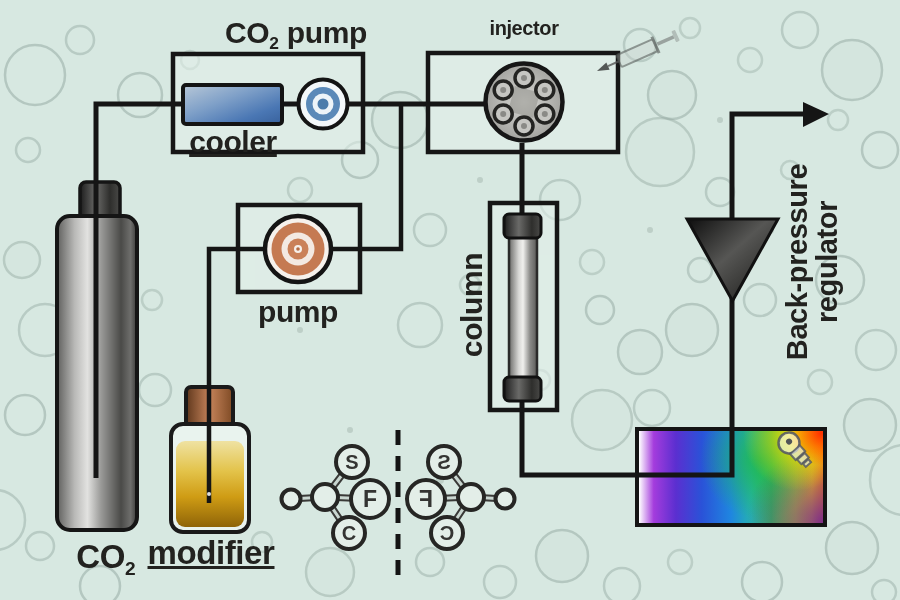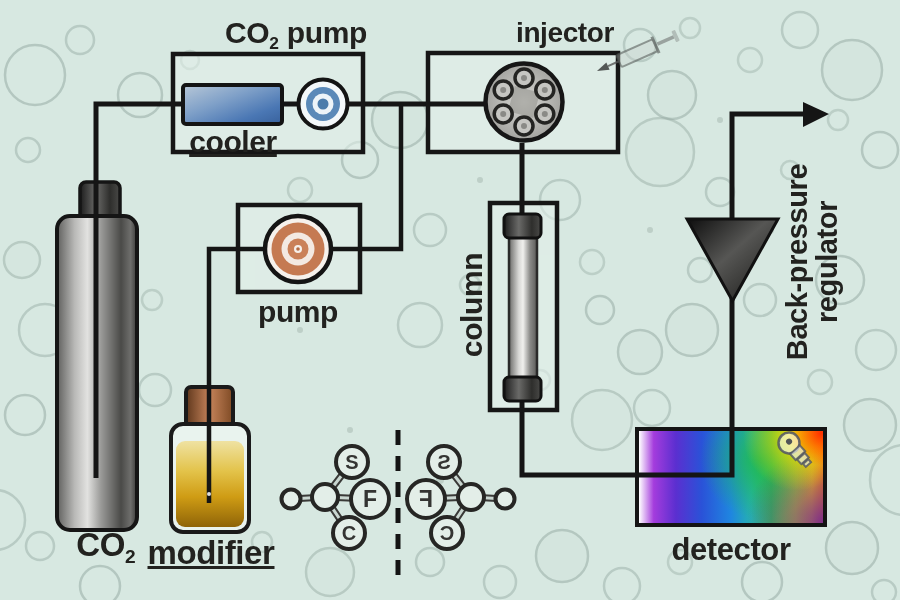--- a/index.html
+++ b/index.html
@@ -21,21 +21,21 @@
       linear-gradient(to right,#ffffff 0%,#a43cdd 8%,#5b2fd0 20%,#2a52d8 34%,#1f86e0 50%,#25b2b0 61%,#35c050 72%,#c0e018 85%,#ffd000 94%,#ff9000 100%);
   }
   #diagram-svg{z-index:2;}
   .lbl{
     position:absolute;z-index:3;font-weight:700;color:#22221f;
     letter-spacing:-0.4px;white-space:nowrap;line-height:1.05;
     transform:translateX(-50%);
   }
   .lbl.rot{transform:translate(-50%,-50%) rotate(-90deg);text-align:center;}
   .sub{font-size:.58em;vertical-align:-0.34em;letter-spacing:0;}
-  .f30{font-size:30px;} .f28{font-size:28px;margin-left:41px;} .f31{font-size:31px;} .f33{font-size:33px;} .f29{font-size:29px;}
+  .f30{font-size:30px;} .f28{font-size:20px;} .f31{font-size:31px;} .f33{font-size:33px;} .f29{font-size:29px;}
   .bub{stroke:#8aa098;fill:none;}
   .bubf{stroke:#93a8a0;fill:rgba(160,176,168,.10);}
   .dot{fill:#a3b6ae;stroke:none;}
   text.atom{font-family:"Liberation Sans",sans-serif;font-weight:700;fill:#343432;}
 </style>
 </head>
 <body>
 
 <div id="stage">
 
@@ -311,21 +311,20 @@
       <text class="atom" x="370" y="499" font-size="23" text-anchor="middle" dy=".36em">F</text>
       <text class="atom" x="349" y="533" font-size="20" text-anchor="middle" dy=".36em">C</text>
     </g>
   </svg>
 
   <div class="lbl f30" style="left:296px;top:17px;"><span>CO</span><span class="sub">2</span><span> pump</span></div>
   <div class="lbl f28" style="left:524px;top:18px;">injector</div>
   <div class="lbl f30" style="left:233px;top:126px;text-decoration:underline;">cooler</div>
   <div class="lbl f30" style="left:298px;top:296px;">pump</div>
   <div class="lbl f30 rot" style="left:472px;top:305px;">column</div>
-  <div class="lbl f31" style="left:731px;top:534px;">detector</div>
   <div class="lbl f29 rot" style="left:812px;top:262px;">
     <div>Back-pressure</div>
     <div>regulator</div>
   </div>
-  <div class="lbl f33" style="left:106px;top:528px;"><span>CO</span><span class="sub">2</span></div>
+  <div class="lbl f33" style="left:106px;top:540px;"><span>CO</span><span class="sub">2</span></div>
   <div class="lbl f33" style="left:211px;top:536px;text-decoration:underline;">modifier</div>
 
 </div>
 
 </body></html>

